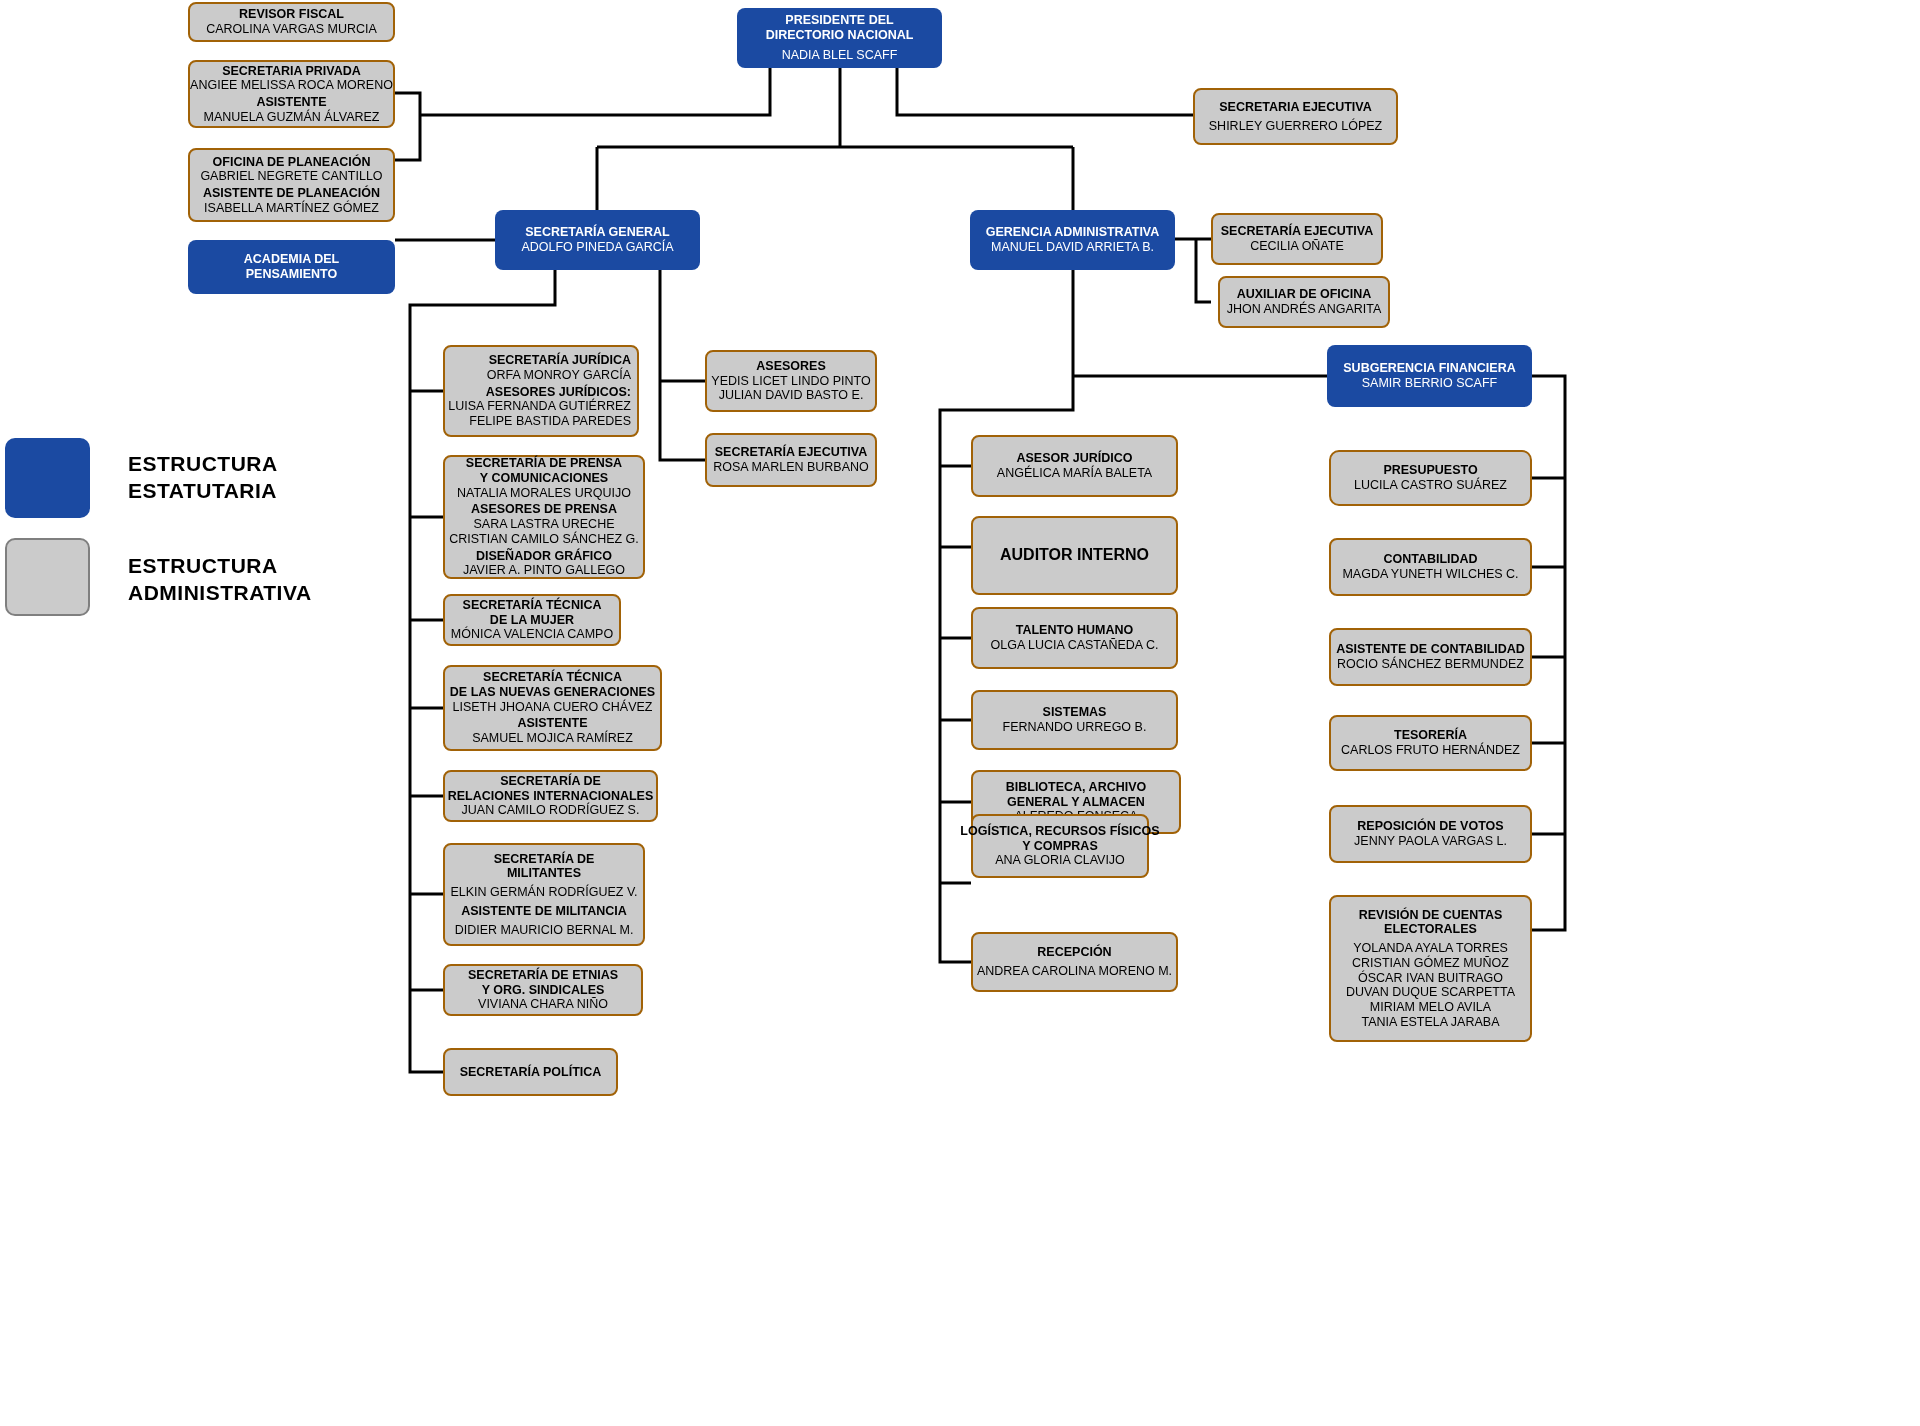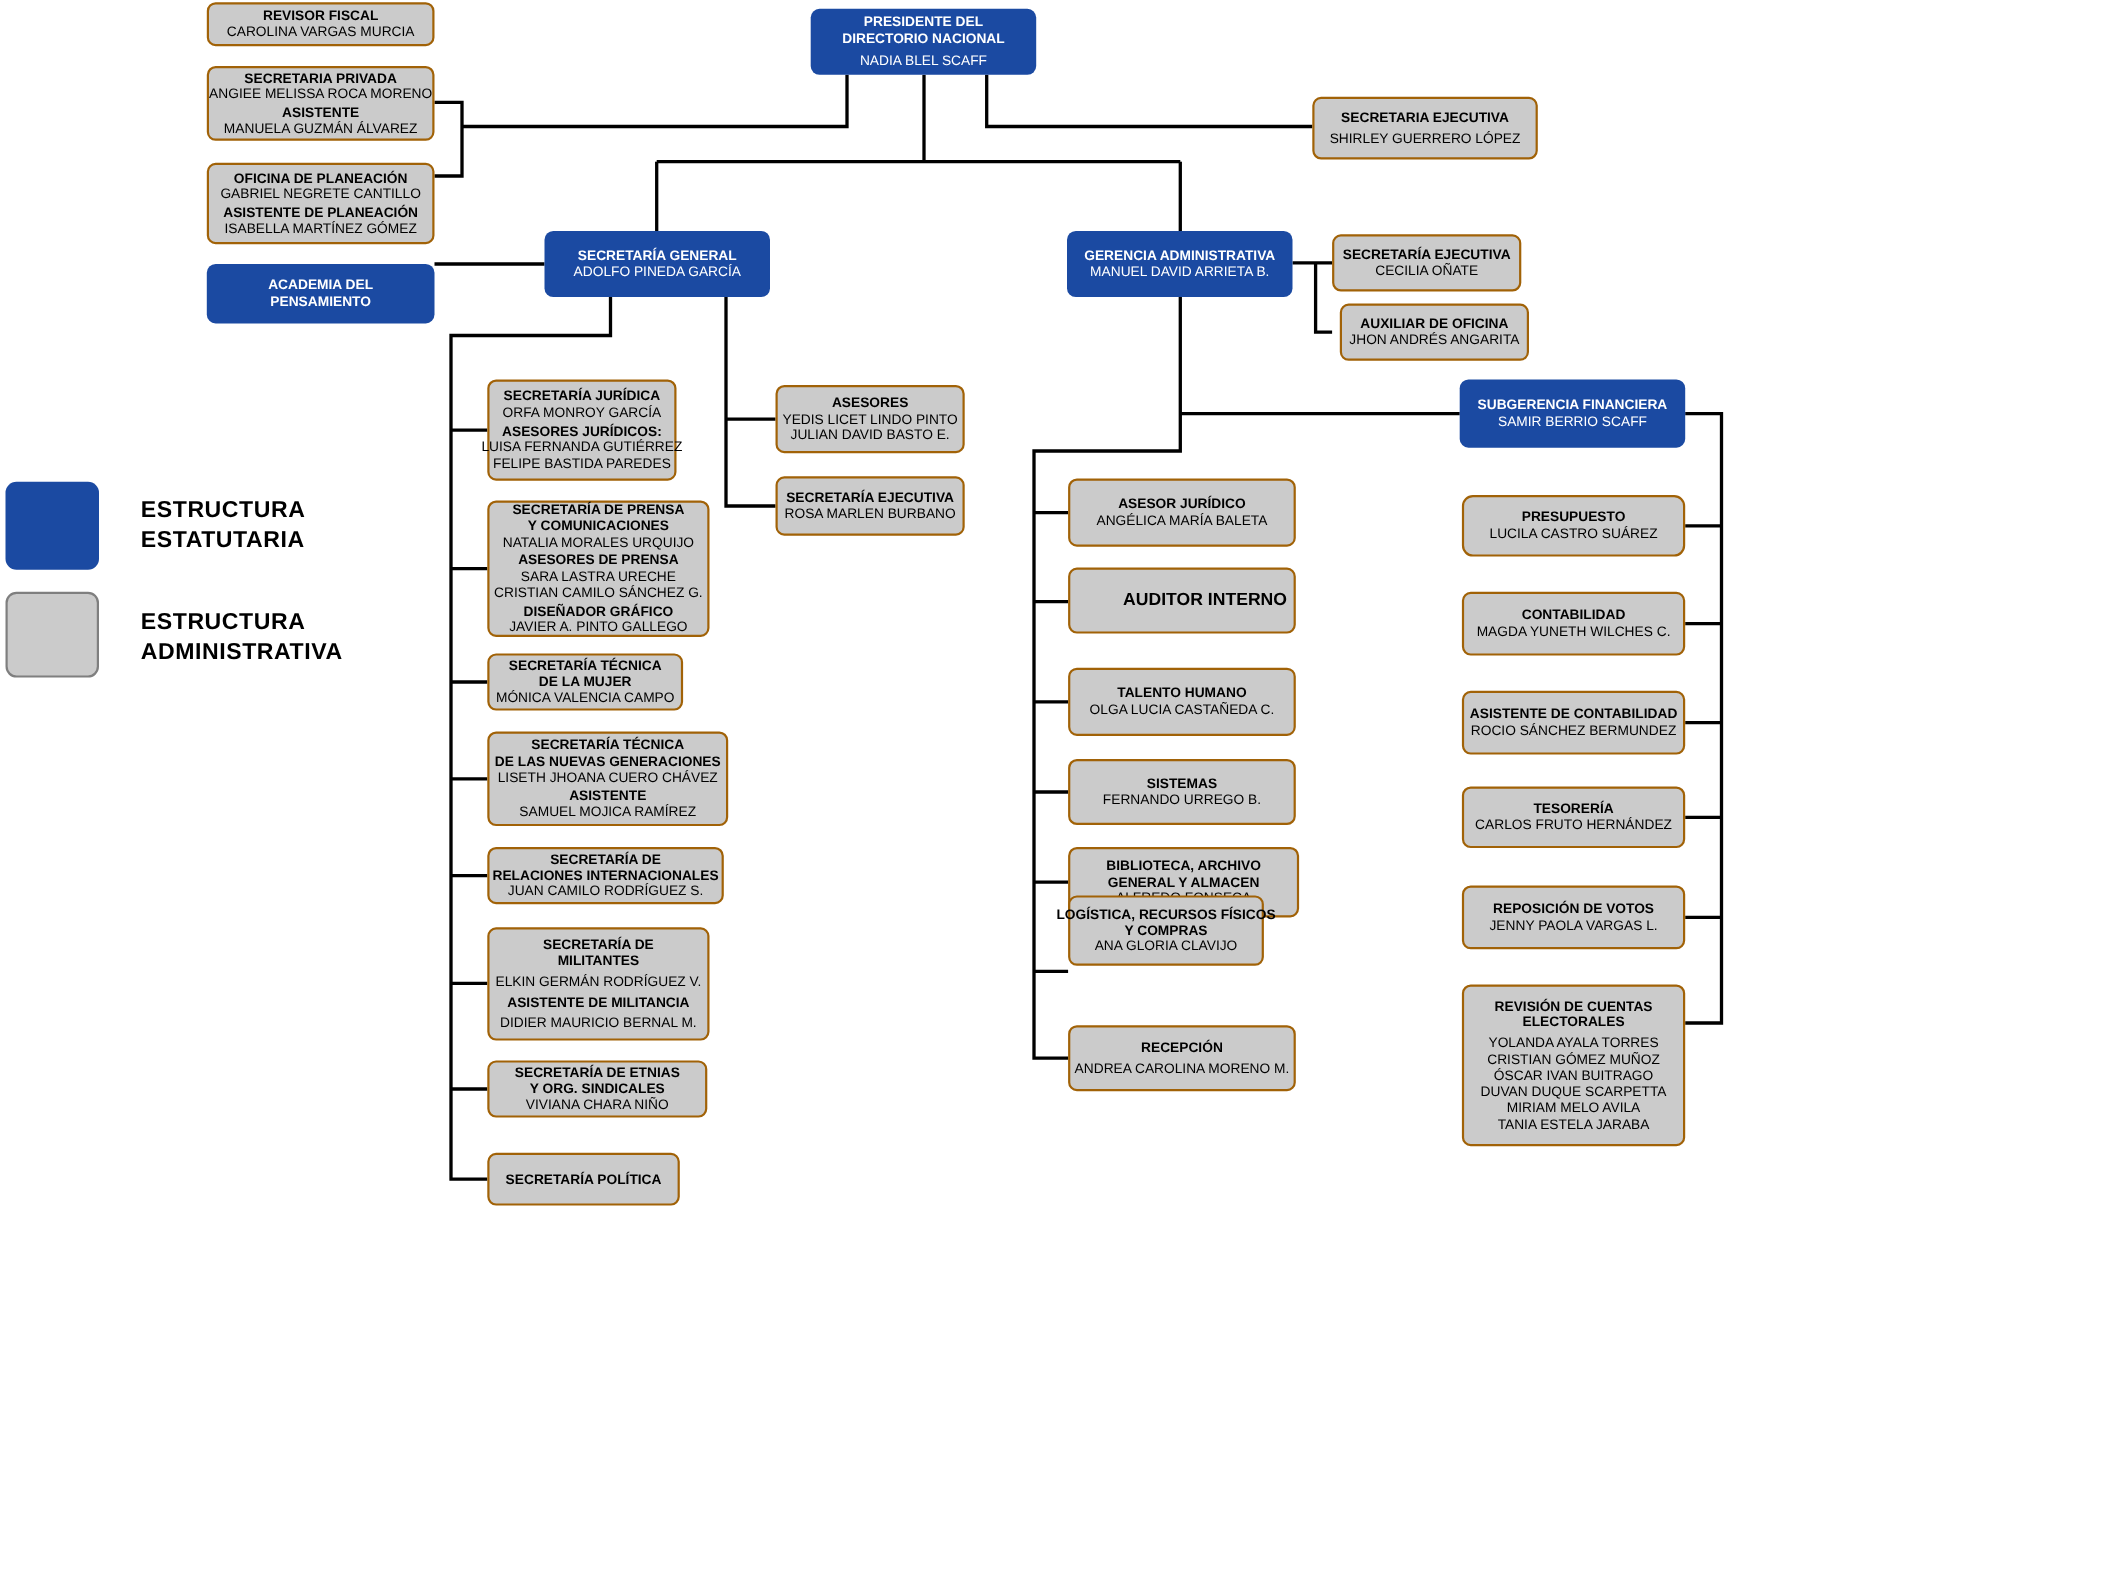--- a/index.html
+++ b/index.html
@@ -111,21 +111,21 @@
       <div class="ln">CECILIA OÑATE</div>
     </div>
     <div class="node gray" style="left: 1218px; top: 276px; width: 172px; height: 52px;">
       <div class="ln b">AUXILIAR DE OFICINA</div>
       <div class="ln">JHON ANDRÉS ANGARITA</div>
     </div>
     <div class="node blue" style="left: 1327px; top: 345px; width: 205px; height: 62px;">
       <div class="ln b">SUBGERENCIA FINANCIERA</div>
       <div class="ln">SAMIR BERRIO SCAFF</div>
     </div>
-    <div class="node gray" style="left: 443px; top: 345px; width: 172px; height: 92px;">
+    <div class="node gray" style="left: 443px; top: 345px; width: 196px; height: 92px; align-items: flex-end;">
       <div class="ln b">SECRETARÍA JURÍDICA</div>
       <div class="ln">ORFA MONROY GARCÍA</div>
       <div class="ln b" style="margin-top: 2px;">ASESORES JURÍDICOS:</div>
       <div class="ln">LUISA FERNANDA GUTIÉRREZ</div>
       <div class="ln">FELIPE BASTIDA PAREDES</div>
     </div>
     <div class="node gray" style="left: 443px; top: 455px; width: 202px; height: 124px;">
       <div class="ln b">SECRETARÍA DE PRENSA</div>
       <div class="ln b">Y COMUNICACIONES</div>
       <div class="ln">NATALIA MORALES URQUIJO</div>
@@ -173,21 +173,21 @@
       <div class="ln">JULIAN DAVID BASTO E.</div>
     </div>
     <div class="node gray" style="left: 705px; top: 433px; width: 172px; height: 54px;">
       <div class="ln b">SECRETARÍA EJECUTIVA</div>
       <div class="ln">ROSA MARLEN BURBANO</div>
     </div>
     <div class="node gray" style="left: 971px; top: 435px; width: 207px; height: 62px;">
       <div class="ln b">ASESOR JURÍDICO</div>
       <div class="ln">ANGÉLICA MARÍA BALETA</div>
     </div>
-    <div class="node gray" style="left: 971px; top: 516px; width: 207px; height: 60px; align-items: flex-end;">
+    <div class="node gray" style="left: 971px; top: 516px; width: 207px; height: 79px;">
       <div class="ln b" style="font-size: 16px;">AUDITOR INTERNO</div>
     </div>
     <div class="node gray" style="left: 971px; top: 690px; width: 207px; height: 60px;">
       <div class="ln b">SISTEMAS</div>
       <div class="ln">FERNANDO URREGO B.</div>
     </div>
     <div class="node gray" style="left: 971px; top: 607px; width: 207px; height: 62px;">
       <div class="ln b">TALENTO HUMANO</div>
       <div class="ln">OLGA LUCIA CASTAÑEDA C.</div>
     </div>

